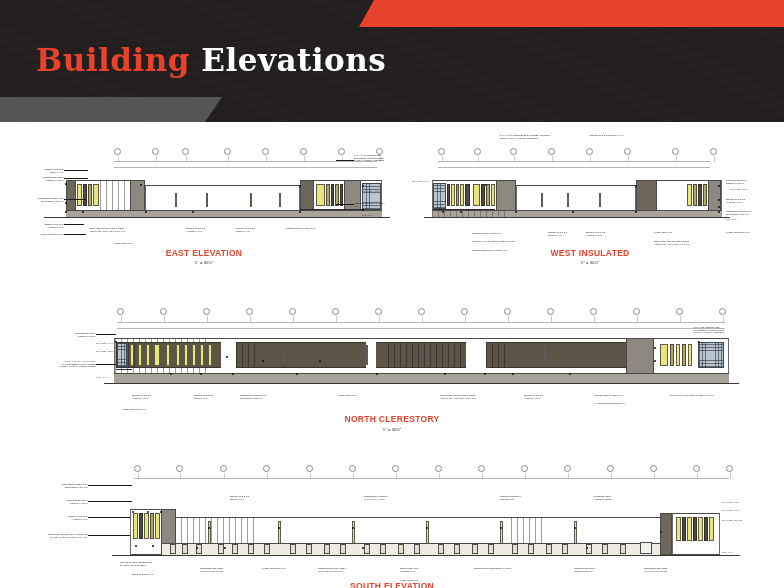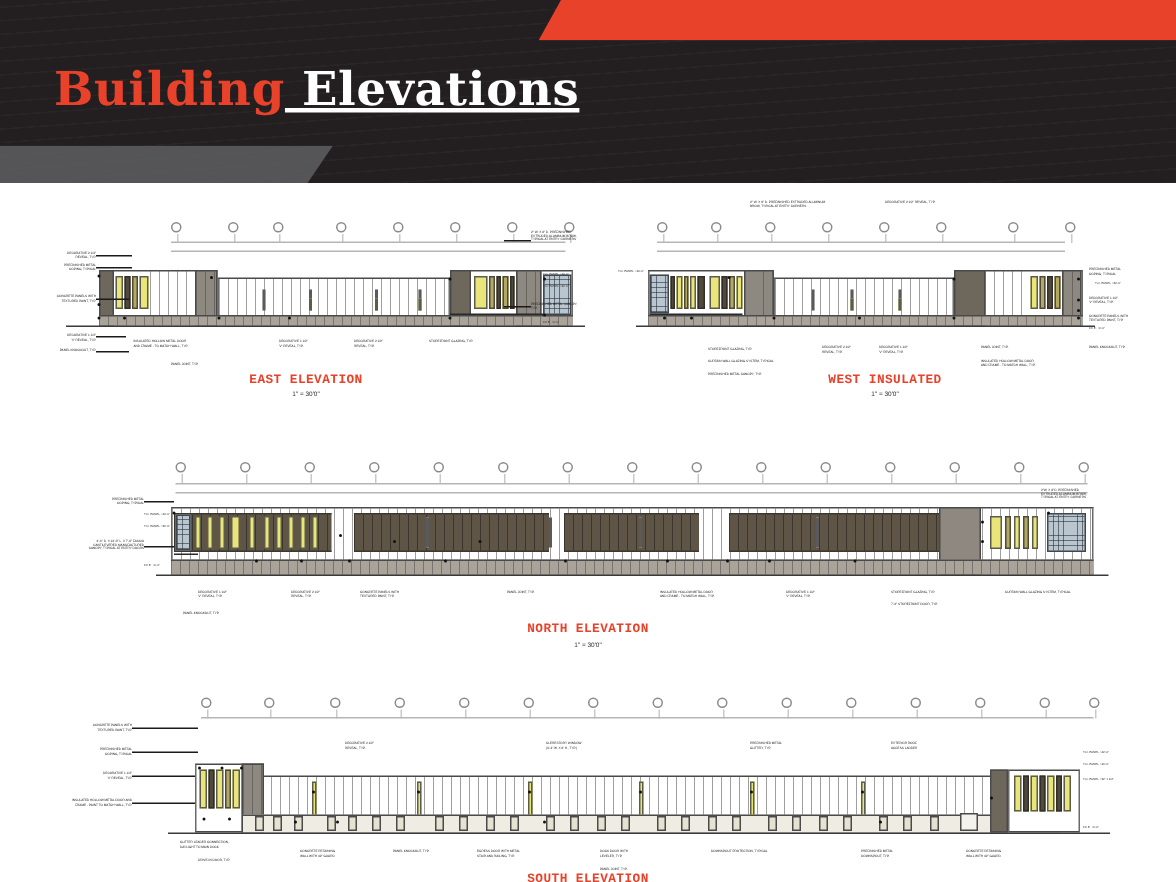--- a/index.html
+++ b/index.html
@@ -34,21 +34,21 @@
     clip-path:polygon(0 0, 100% 0, calc(100% - 17px) 100%, 0 100%);
     opacity:.95;
   }
   .hdr-title {
     position:absolute; left:36px; top:42px;
     font-family:"DejaVu Serif", serif;
     font-size:31px; font-weight:bold; letter-spacing:.5px;
     white-space:nowrap;
   }
   .hdr-title .t-red { color:#e8422a; }
-  .hdr-title .t-white { color:#ffffff;text-decoration:underline; }
+  .hdr-title .t-white { color:#ffffff; }
   .hdr-right {
     position:absolute; right:22px; top:52px;
     font-family:"DejaVu Serif", serif;
     font-size:18px; font-weight:bold; color:#ffffff; white-space:nowrap;
   }
 
   
   .sheet { position:absolute; left:0; top:122px; width:784px; height:466px; background:#fff; }
 
   .elev-block { position:absolute; }
@@ -124,21 +124,21 @@
     font-family:"Liberation Sans",sans-serif; white-space:pre; letter-spacing:0px;
   }
   .note.r { text-align:right; }
   .note.l { text-align:left; }
   .leader { position:absolute; border-top:.35px solid #1a1a1a; transform-origin:0 0; }
   .dot { position:absolute; width:2px; height:2px; background:#111; border-radius:50%; }
 
   .elevlabel {
     position:absolute; width:100%; text-align:center;
     color:#e8422a; font-weight:bold; font-size:8.5px; letter-spacing:.3px;
-    font-family:Liberation Mono, monospace;
+    font-family:Liberation Sans, sans-serif;
   }
   .elevscale {
     position:absolute; width:100%; text-align:center;
     color:#333; font-size:4.3px; font-family:"Liberation Sans",sans-serif;
   }
   .elevmark {
     position:absolute; font-size:2px; color:#333; white-space:nowrap;
   }
 </style>
 </head>
@@ -470,21 +470,21 @@
 EXTRUDED ALUMINUM BROW,
 TYPICAL AT ENTRY CORNERS</div>
 
       <div class="elevmark" style="left:74px; top:50px;">T.O. PANEL
 +40'-0"</div>
       <div class="elevmark" style="left:74px; top:58px;">T.O. PANEL
 +32'-0"</div>
       <div class="elevmark" style="left:74px; top:84px;">F.F.E.
 +0'-0"</div>
 
-      <div class="elevlabel" style="top:122px;">NORTH ELEVATION</div>
+      <div class="elevlabel" style="top:122px;">NORTH CLERESTORY</div>
       <div class="elevscale" style="top:135px;">1" = 30'0"</div>
     </div>
 
     <div class="elev-block" style="left:22px; top:325px; width:740px; height:140px;">
 
       <div class="gridrow" style="left:112px; top:18px; width:600px;">
         <div class="bubble" style="left:0px;"></div>
         <div class="bubble" style="left:42px;"></div>
         <div class="bubble" style="left:86px;"></div>
         <div class="bubble" style="left:129px;"></div>

